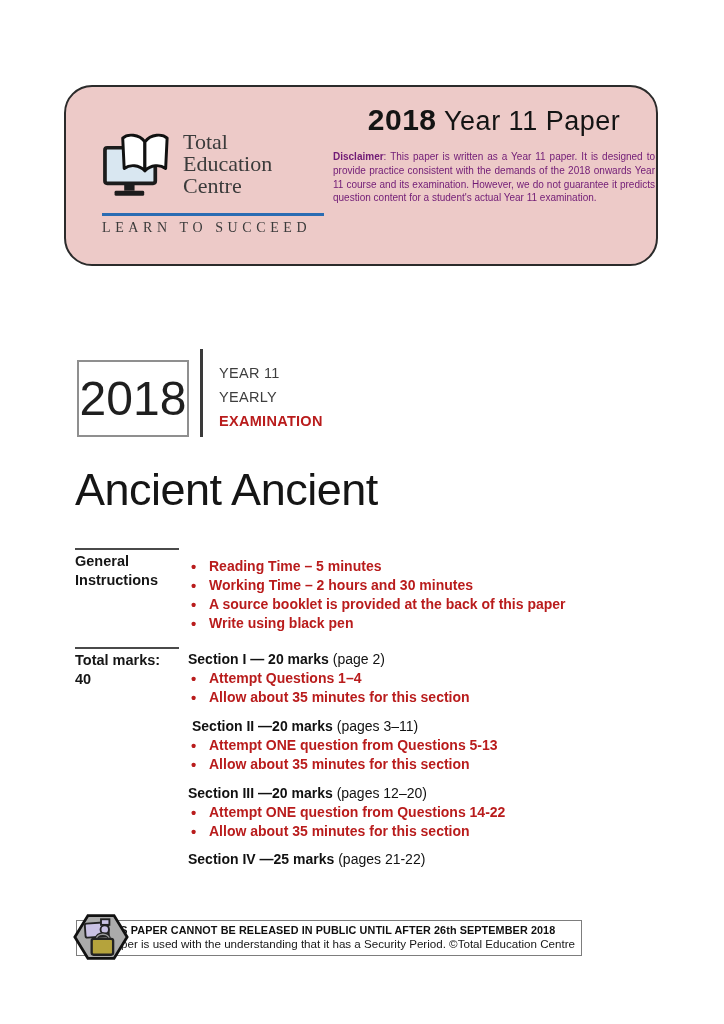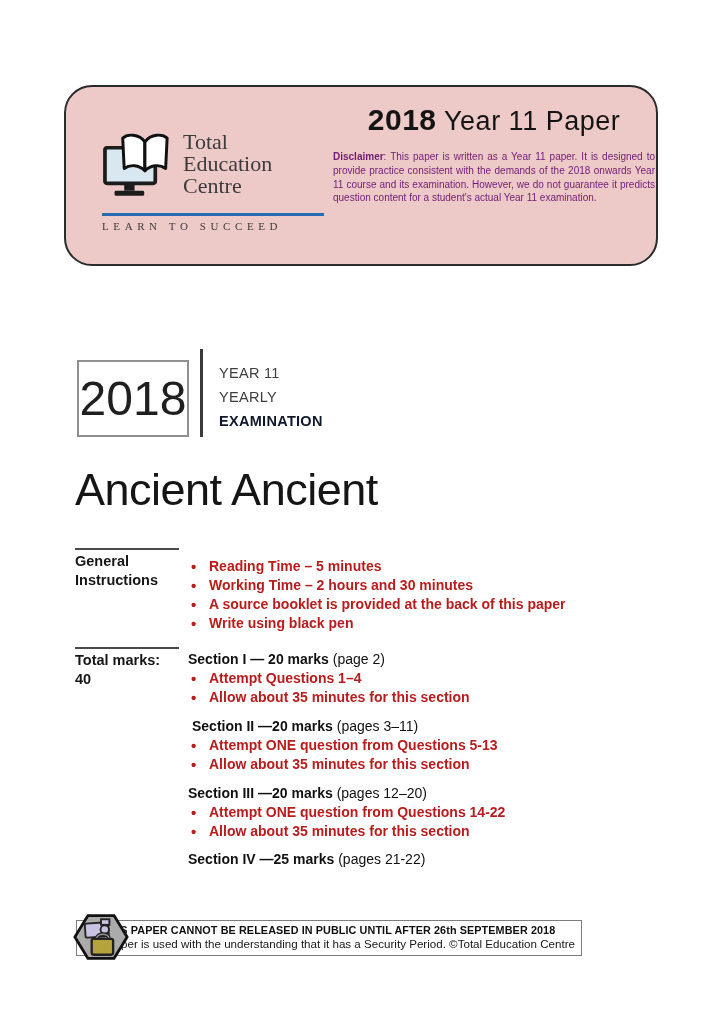--- a/index.html
+++ b/index.html
@@ -8,36 +8,36 @@
 
   
   .banner { position:absolute; left:64px; top:73px; width:594px; height:181px;
             background:#edcac8; border:2.5px solid #2b2b2b; border-radius:28px; }
   .logo { position:absolute; left:36px; top:38px; width:222px; }
   .logo-row { display:flex; align-items:flex-start; }
   .logo-icon svg { width:74px; height:84px; display:block; }
   .logo-name { font-family:"Liberation Serif", serif; font-size:22px; line-height:22px;
                color:#3b3b3b; margin-left:7px; margin-top:6px; }
   .logo-rule { height:3px; background:#2a6cb3; margin-top:4px; width:100%; }
-  .logo-tagline { font-family:"Liberation Serif", serif; font-size:11px; letter-spacing:4.6px;
+  .logo-tagline { font-family:"Liberation Serif", serif; font-size:14px; letter-spacing:4.6px;
                   color:#3b3b3b; margin-top:4px; white-space:nowrap; }
   .banner-right { position:absolute; left:267px; top:16px; width:322px; }
   .banner-title { text-align:center; color:#141414; font-size:27px; letter-spacing:0.5px; }
   .banner-title .year { font-weight:bold; font-size:30px; }
   .disclaimer { margin-top:13px; font-size:10px; line-height:1.38; text-align:justify; color:#701a75; }
   .disclaimer .lbl { font-weight:bold; }
 
   
   .badge-year-box { position:absolute; left:77px; top:348px; width:112px; height:77px;
                     border:2px solid #8f8f8f; display:flex; align-items:center; justify-content:center;
                     font-size:48px; color:#1f1f1f; }
   .badge-divider { position:absolute; left:200px; top:337px; width:3px; height:88px; background:#3a3a3a; }
   .badge-text { position:absolute; left:219px; top:349px; font-size:14.5px; line-height:24px;
                 color:#3e3e3e; letter-spacing:0.3px; }
-  .badge-text .bold { font-weight:bold; color:#0f172a; }
+  .badge-text .bold { font-weight:bold; color:#b91c1c; }
 
   
   .subject-title { position:absolute; left:75px; top:452px; font-size:45px; font-weight:normal;
                    color:#151515; letter-spacing:-0.5px; white-space:nowrap; }
 
   
   .rule { position:absolute; left:75px; width:104px; border-top:2px solid #4a4a4a; }
   .rule-1 { top:536px; } .rule-2 { top:635px; }
   .label-block { position:absolute; left:75px; width:112px; font-weight:bold;
                  font-size:14.5px; line-height:19px; color:#161616; }

